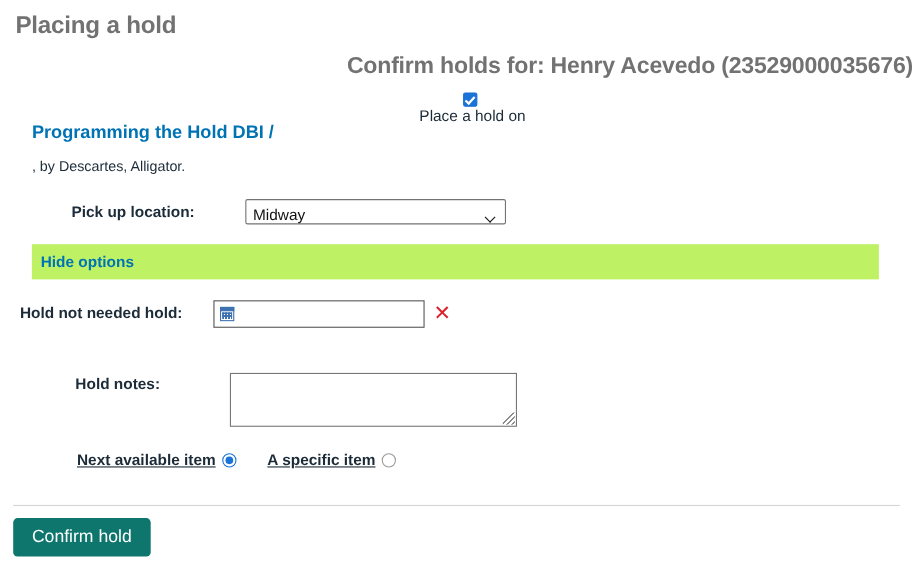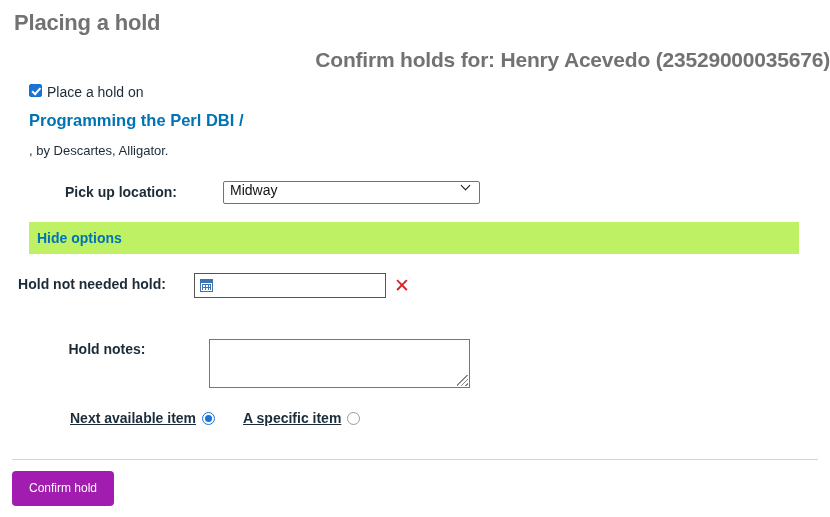--- a/index.html
+++ b/index.html
@@ -37,22 +37,23 @@
     text-align: right;
   }
 
   
   .hold-block {
     padding-left: 29px;
     margin-top: 14px;
   }
   .checkbox-line {
     display: flex;
-    align-items: flex-start;
+    align-items: center;
     height: 18px;
+    flex-direction: column;
   }
   .cb {
     width: 13px;
     height: 13px;
     border-radius: 2px;
     background: #1a73d6;
     border: 1px solid #1a6fd0;
     position: relative;
     box-sizing: border-box;
     margin: 0 5px 0 0;
@@ -105,28 +106,28 @@
     padding-right: 10px;
     box-sizing: border-box;
     line-height: 17px;
   }
   .field-control { flex: 1 1 auto; }
 
   
   #row-pickup { margin-top: 23px; }
   #row-pickup .field-label { padding-top: 3px; }
   .select-box {
-    width: 257px;
+    width: 237px;
     height: 23px;
     box-sizing: border-box;
     border: 1px solid #737373;
     background: #ffffff;
     border-radius: 2px;
     display: flex;
-    align-items: flex-start;
+    align-items: flex-end;
     padding: 0 6px 0 6px;
     font-size: 14px;
     color: #111111;
     cursor: default;
   }
   .select-value { flex: 1 1 auto; }
   .chevron {
     width: 9px;
     height: 9px;
     position: relative;
@@ -304,46 +305,46 @@
     left: 12px;
     top: 459px;
     width: 806px;
     height: 1px;
     background: #d4d4d4;
   }
   .confirm-btn {
     position: absolute;
     left: 12px;
     top: 471px;
-    background: #a21caf;
+    background: #0f766e;
     color: #ffffff;
     border: none;
     border-radius: 4px;
     font-family: "Liberation Sans", sans-serif;
-    font-size: 12px;
+    font-size: 16px;
     padding: 0 17px;
     height: 35px;
     line-height: 35px;
     cursor: pointer;
   }
 </style>
 </head>
 <body>
 
 <h1 class="page-heading" id="h-placing">Placing a hold</h1>
 <h2 class="page-heading" id="h-confirm">Confirm holds for: Henry Acevedo (23529000035676)</h2>
 
 <div class="hold-block">
 
   <div class="checkbox-line">
     <span class="cb"></span>
     <span class="cb-label">Place a hold on</span>
   </div>
 
-  <a class="record-title">Programming the Perl DBI /</a>
+  <a class="record-title">Programming the Hold DBI /</a>
 
   <div class="record-author">, by Descartes, Alligator.</div>
 
   <div class="field-row" id="row-pickup">
     <div class="field-label">Pick up location:</div>
     <div class="field-control">
       <div class="select-box">
         <span class="select-value">Midway</span>
         <span class="chevron"></span>
       </div>

